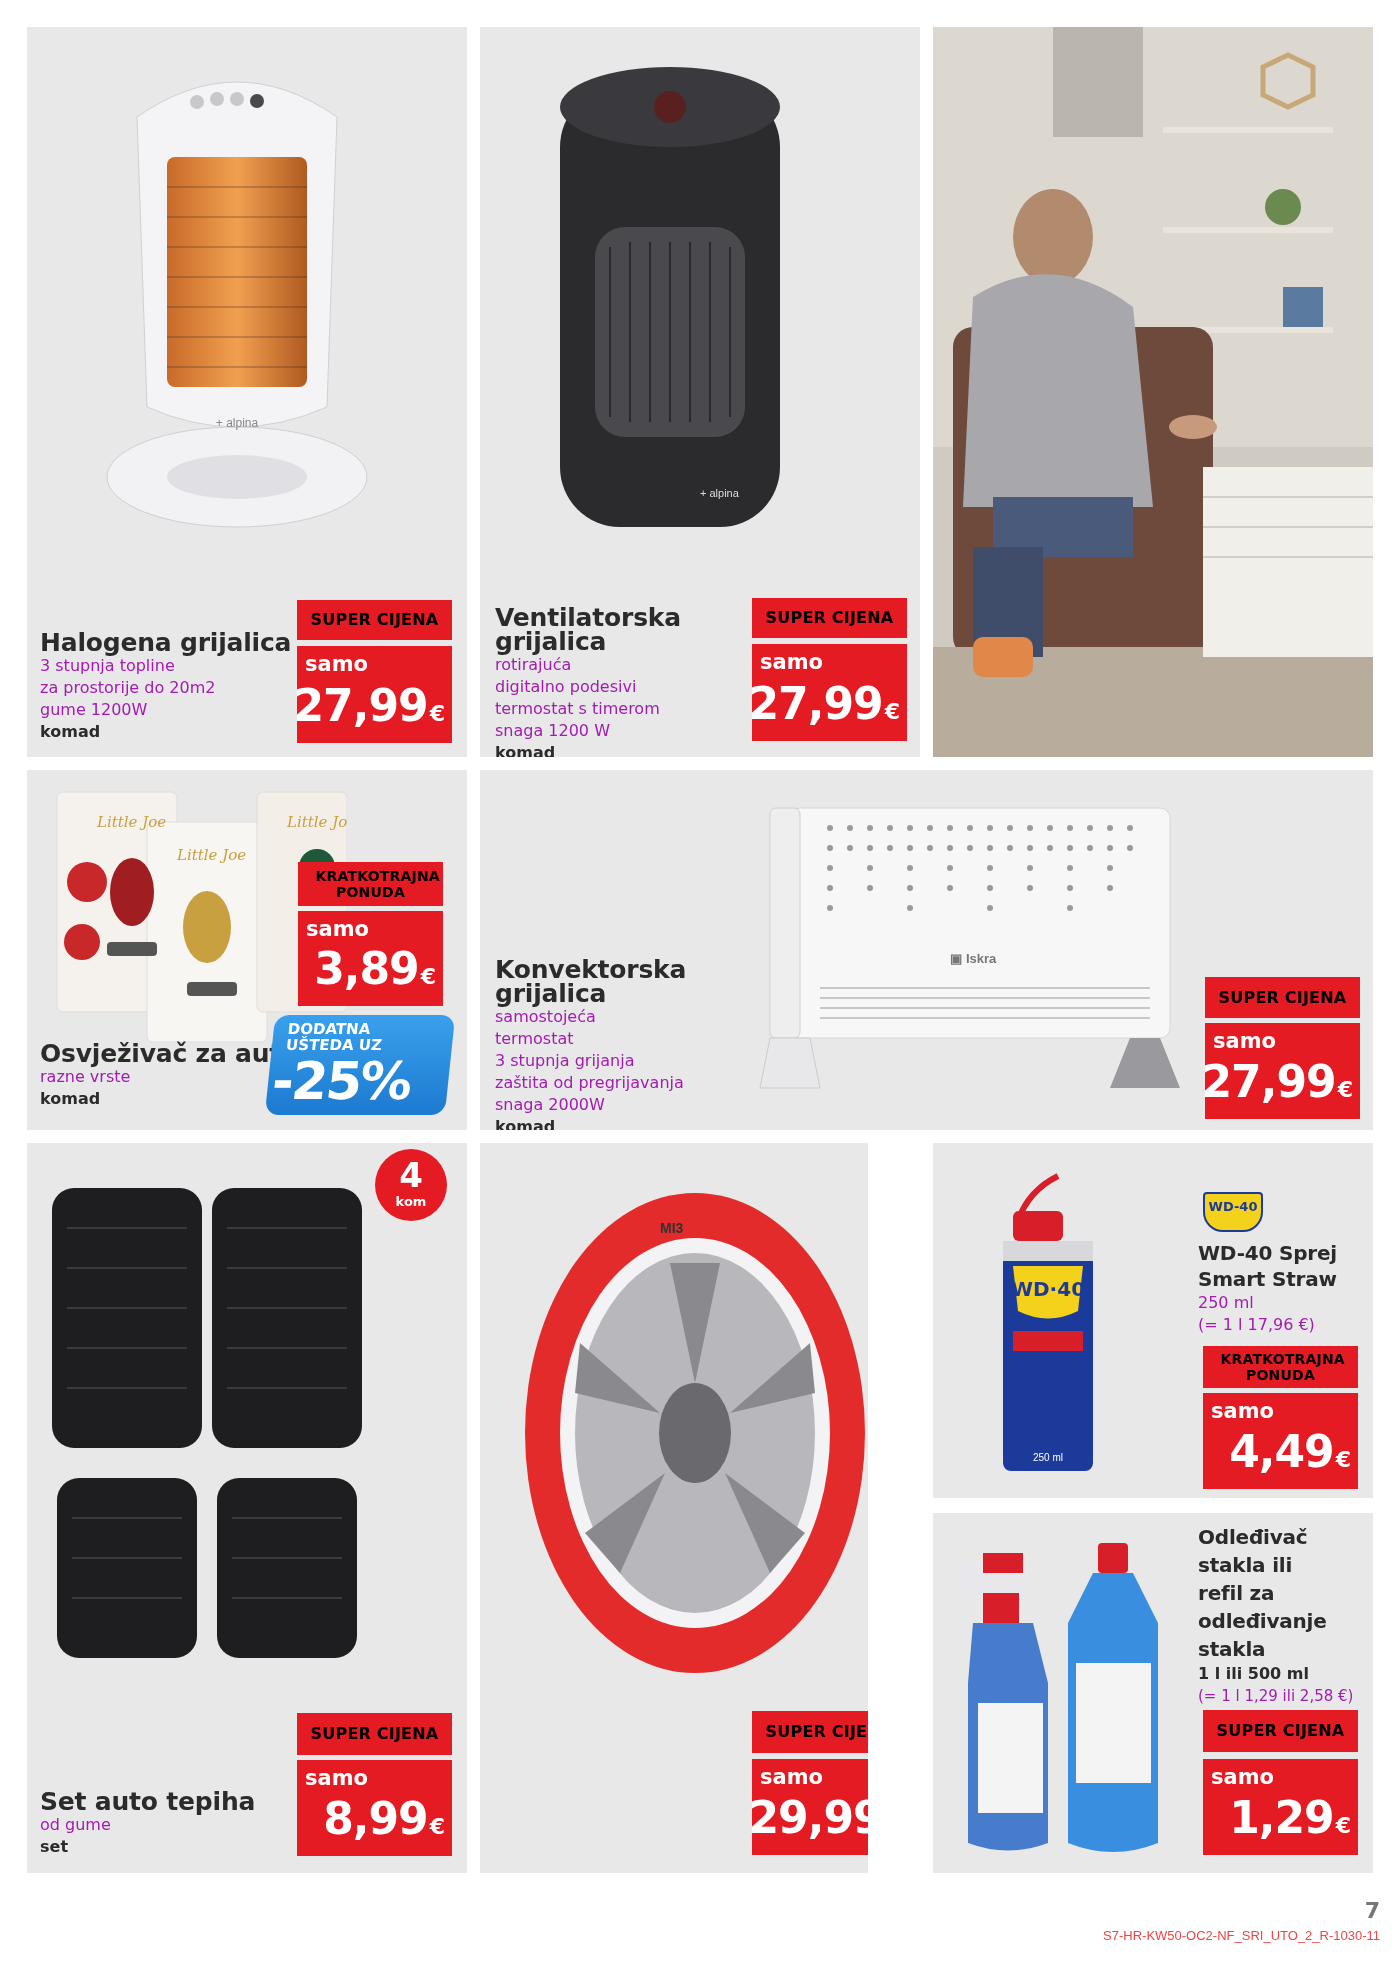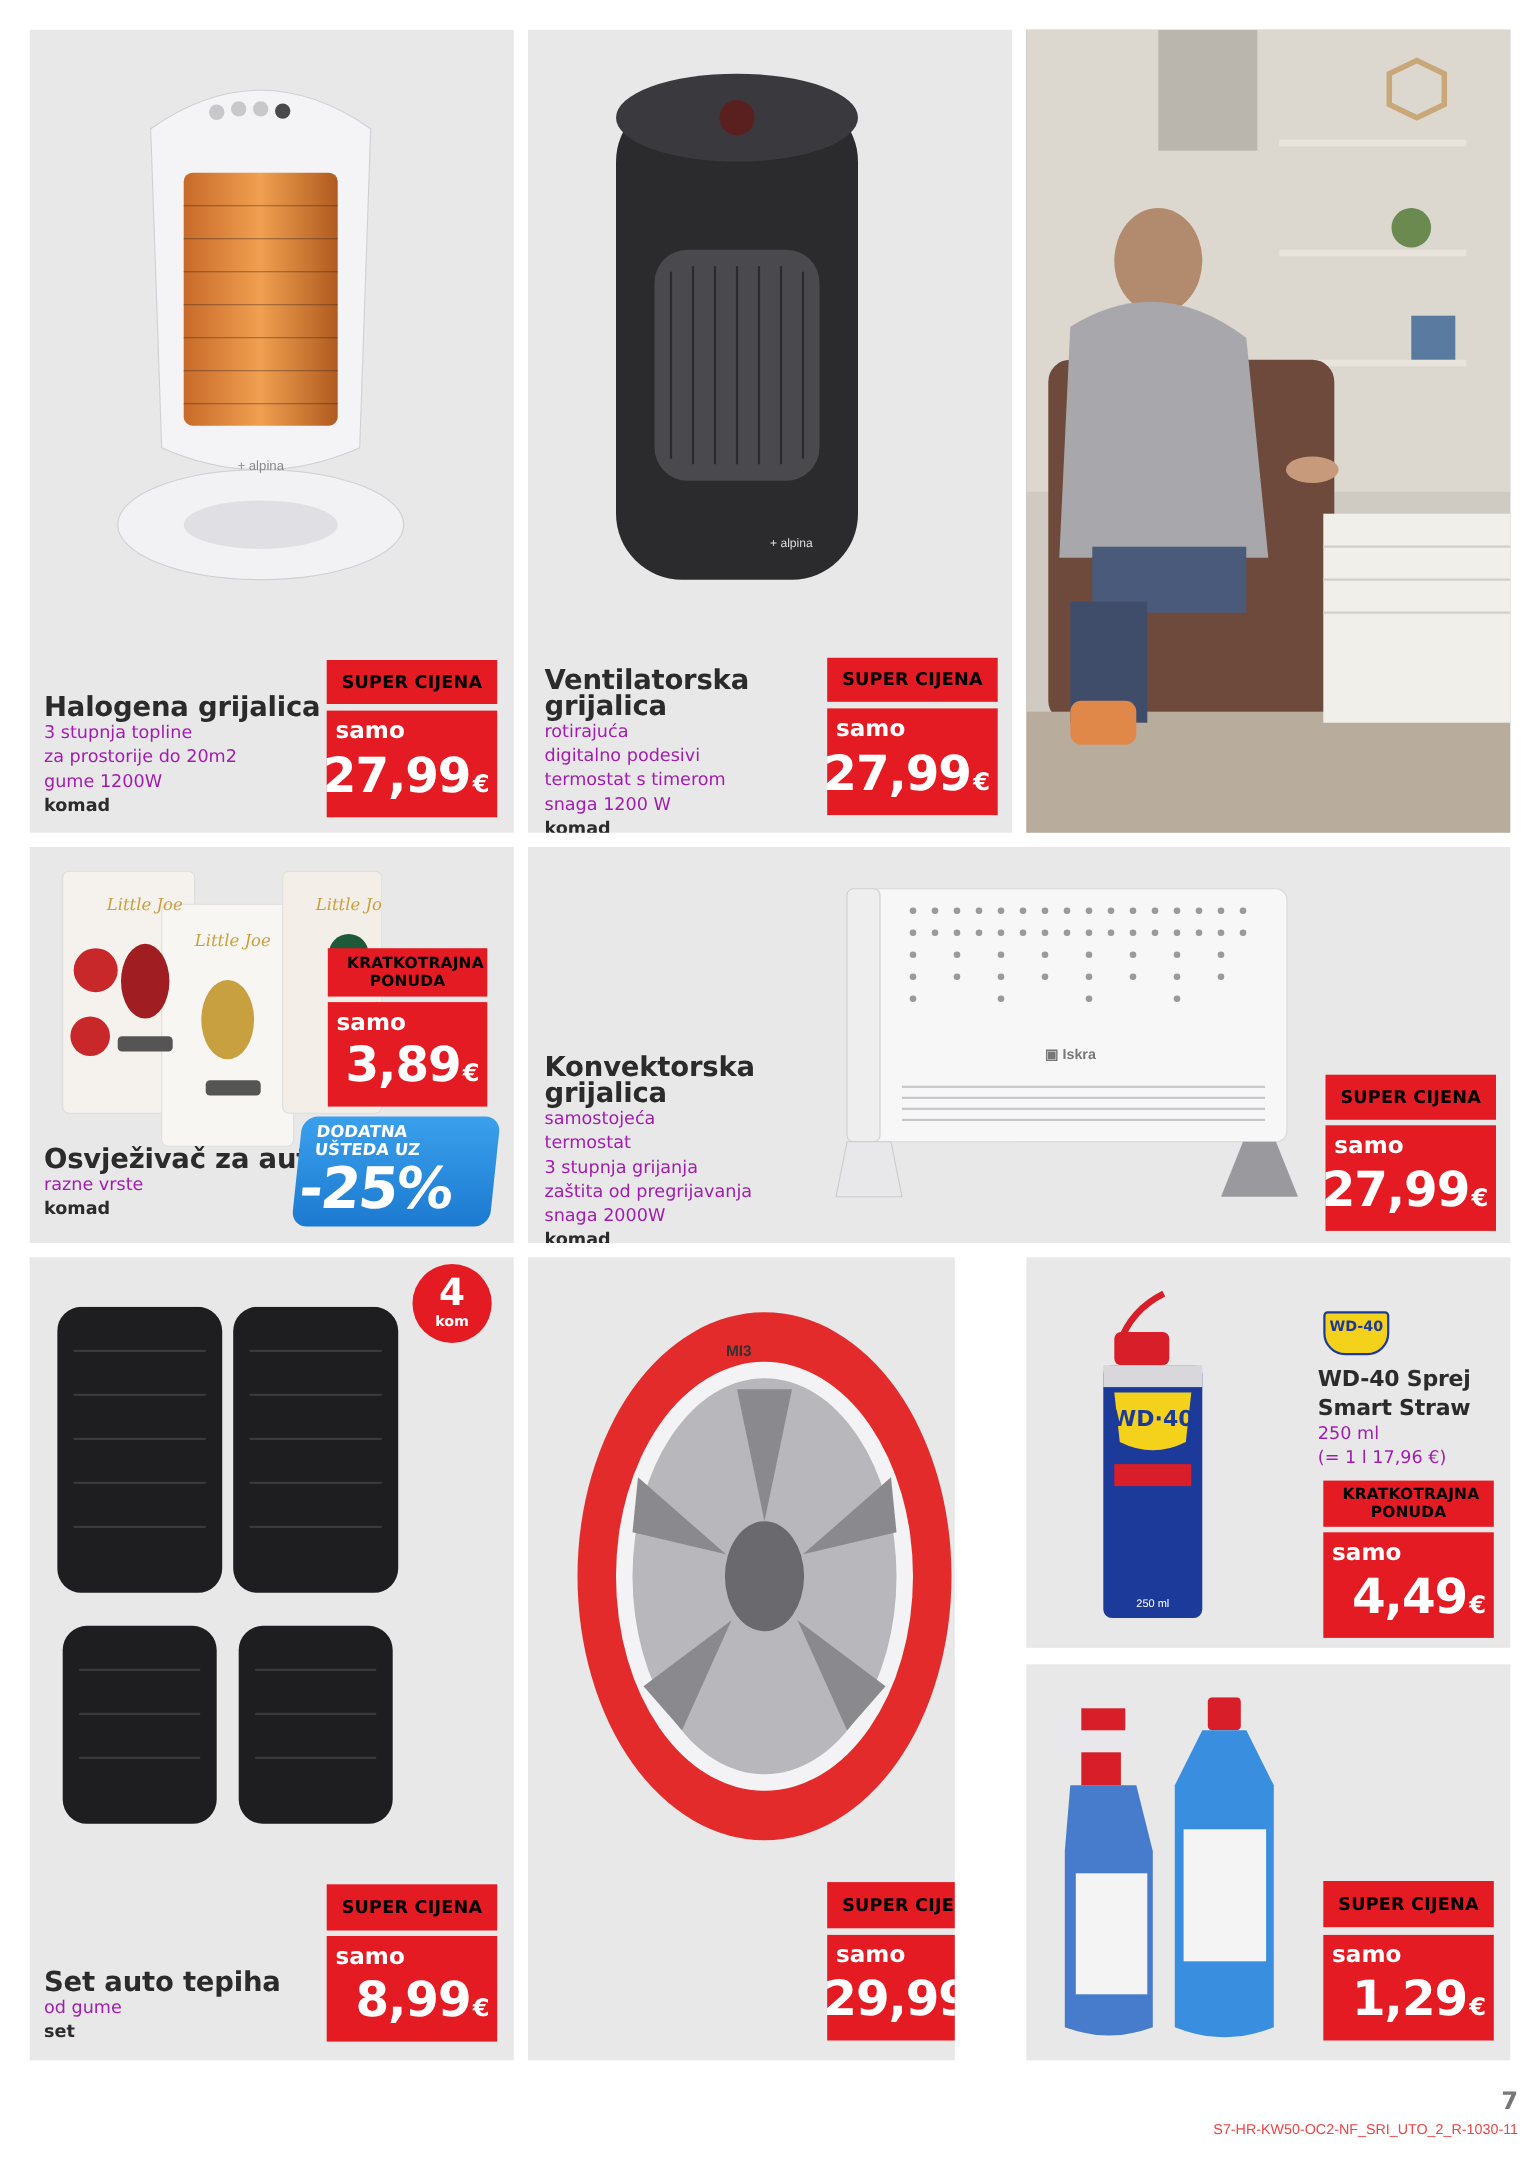--- a/index.html
+++ b/index.html
@@ -343,20 +343,25 @@
   <svg class="img" style="left:25px;top:30px;" width="240" height="320" viewBox="0 0 240 320">
     <rect x="0" y="20" width="70" height="30" rx="4" fill="#e8e8ec"></rect>
     <rect x="25" y="10" width="40" height="20" fill="#d81e28"></rect>
     <rect x="25" y="50" width="36" height="30" fill="#d81e28"></rect>
     <path d="M15 80 L75 80 L90 140 L90 300 Q50 315 10 300 L10 140 Z" fill="#2a68c8" opacity="0.85"></path>
     <rect x="20" y="160" width="65" height="110" fill="#f4f4f4"></rect>
     <rect x="140" y="0" width="30" height="30" rx="4" fill="#d81e28"></rect>
     <path d="M135 30 L175 30 L200 80 L200 300 Q155 318 110 300 L110 80 Z" fill="#3a8ee0"></path>
     <rect x="118" y="120" width="75" height="120" fill="#f4f4f4"></rect>
   </svg>
+  <div class="txt" style="left:265px;top:10px;width:175px;">
+    <div class="title" style="font-size:20px;line-height:28px;width:140px;">Odleđivač stakla ili refil za odleđivanje stakla</div>
+    <div class="unit">1 l ili 500 ml</div>
+    <div class="desc" style="font-size:15px;">(= 1 l 1,29 ili 2,58 €)</div>
+  </div>
   <div class="tag" style="left:270px;top:197px;width:155px;height:42px;">SUPER CIJENA</div>
   <div class="pricebox" style="left:270px;top:246px;width:155px;height:96px;">
     <span class="samo">samo</span>
     <span class="price"><span>1,29</span><span class="eur">€</span></span>
   </div>
 </div>
 
 <div class="footer-num">7</div>
 <div class="footer-code">S7-HR-KW50-OC2-NF_SRI_UTO_2_R-1030-11</div>
 

